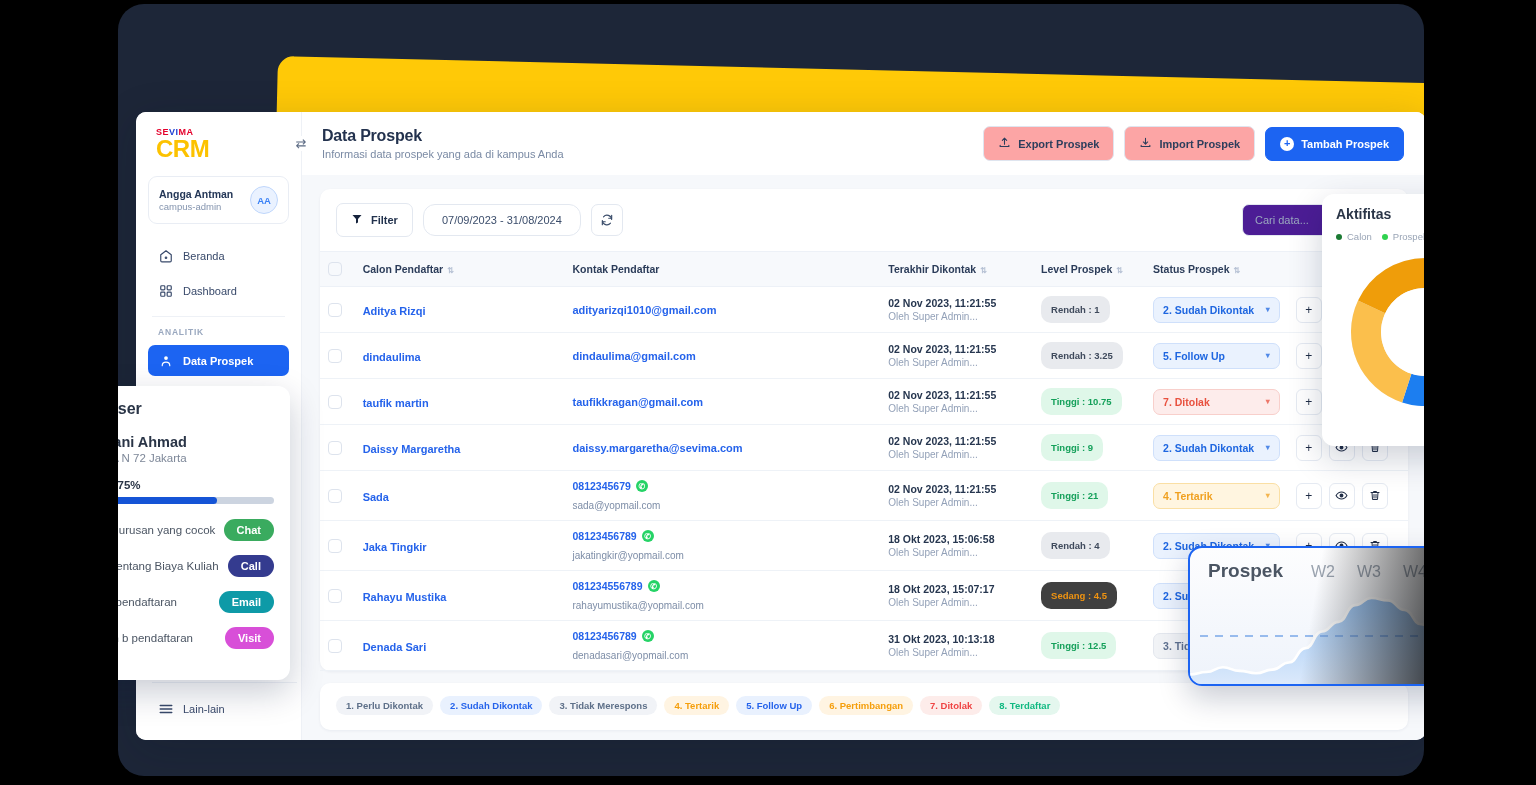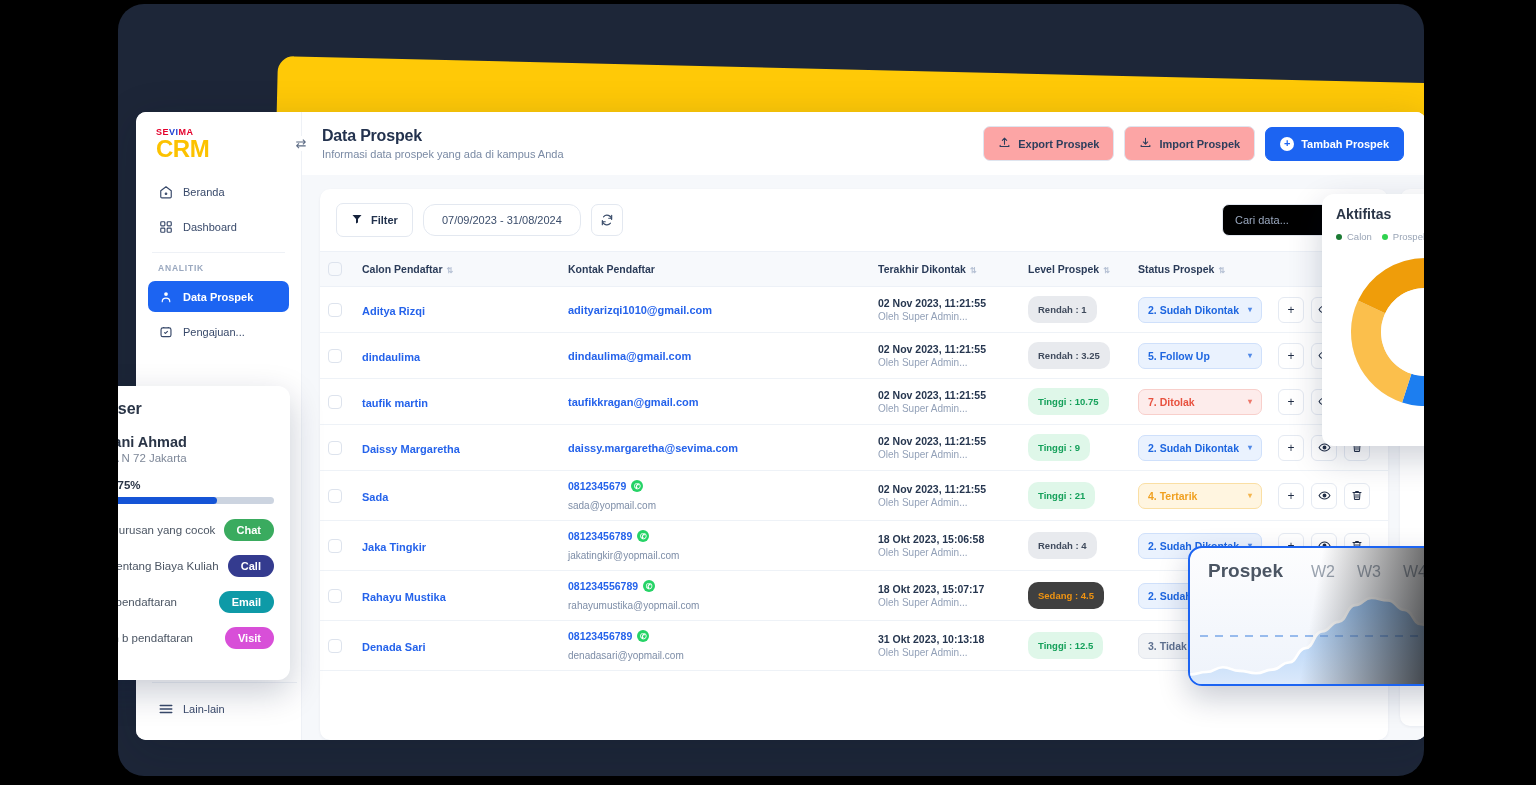--- a/index.html
+++ b/index.html
@@ -117,21 +117,21 @@
   }
   .btn-outline { border: 1px solid #dfe5ef; color: #2d3e5c; background: #fca5a5; }
   .btn-primary { background: #1c64f2; color: #fff; border: 1px solid #1c64f2; }
   .btn-primary .plus-circle {
     width: 14px; height: 14px; border-radius: 50%; background: #fff;
     color: #1c64f2; font-size: 11px; line-height: 13px; text-align: center;
     font-weight: 700; flex: 0 0 14px;
   }
 
   
-  .content { padding: 14px 18px 0 18px; flex: 1; min-height:0; display:flex; gap: 12px;}
+  .content { padding: 14px 18px 0 18px; flex: 1; min-height:0; display:flex; flex-direction:column; gap: 12px;}
   .card {
     background: #fff; border-radius: 10px;
     box-shadow: 0 1px 3px rgba(22,40,80,.06);
   }
   .toolbar {
     display: flex; align-items: center; gap: 10px;
     padding: 14px 16px;
   }
   .tb-btn {
     border: 1px solid #e3e8f0; border-radius: 7px;
@@ -144,21 +144,21 @@
   }
   .tb-icon {
     border: 1px solid #e3e8f0; border-radius: 7px;
     width: 32px; height: 32px; display: flex; align-items: center;
     justify-content: center; background:#fff;
   }
   .tb-spacer { flex: 1; }
   .search-box {
     border: 1px solid #e3e8f0; border-radius: 7px;
     padding: 9px 12px; font-size: 11px; color: #9aa8bf;
-    width: 150px; background: #000000; overflow: hidden; white-space: nowrap;
+    width: 150px; background: #4c1d95; overflow: hidden; white-space: nowrap;
   }
 
   
   table.prospek { width: 100%; border-collapse: collapse; table-layout: fixed; }
   table.prospek thead th {
     background: #f7f9fc; font-size: 10.5px; font-weight: 700;
     color: #2b3c59; text-align: left; padding: 10px 8px;
     border-top: 1px solid #edf1f7; border-bottom: 1px solid #edf1f7;
     white-space: nowrap;
   }
@@ -319,20 +319,27 @@
 
   <div class="app">
 
     <aside class="sidebar">
       <div class="logo">
         <div class="logo-top"><span>S</span><span>E</span><span>V</span><span>I</span><span>M</span><span>A</span></div>
         <div class="logo-crm">CRM</div>
       </div>
       <div class="swap-icon">⇄</div>
 
+      <div class="user-card">
+        <div>
+          <div class="user-name">Angga Antman</div>
+          <div class="user-role">campus-admin</div>
+        </div>
+        <div class="avatar-initials">AA</div>
+      </div>
 
       <div class="nav-item">
         <span class="nic">
           <svg width="14" height="14" viewBox="0 0 24 24" fill="none" stroke="#38496a" stroke-width="2" stroke-linecap="round" stroke-linejoin="round">
               <path d="M3 10l9-7 9 7v10a2 2 0 0 1-2 2H5a2 2 0 0 1-2-2z"></path>
               <circle cx="12" cy="15" r="1.3"></circle>
             </svg>
         </span>
         <span>Beranda</span>
       </div>
@@ -753,20 +760,30 @@
                         </svg>
                       </span>
      </div>
                   </td>
                 </tr>
               </tbody>
           </table>
         </div>
 
         <div class="card legend-card">
+          <div class="legend-row" id="legend-row">
+              <span class="chip ch-gray">1. Perlu Dikontak</span>
+              <span class="chip ch-blue">2. Sudah Dikontak</span>
+              <span class="chip ch-gray">3. Tidak Merespons</span>
+              <span class="chip ch-orange">4. Tertarik</span>
+              <span class="chip ch-blue">5. Follow Up</span>
+              <span class="chip ch-orange">6. Pertimbangan</span>
+              <span class="chip ch-red">7. Ditolak</span>
+              <span class="chip ch-green">8. Terdaftar</span>
+            </div>
         </div>
 
       </div>
     </section>
   </div>
 
   <div class="activity-card">
     <div class="act-title">Activity User</div>
     <div class="act-user">
       <div class="act-avatar">

